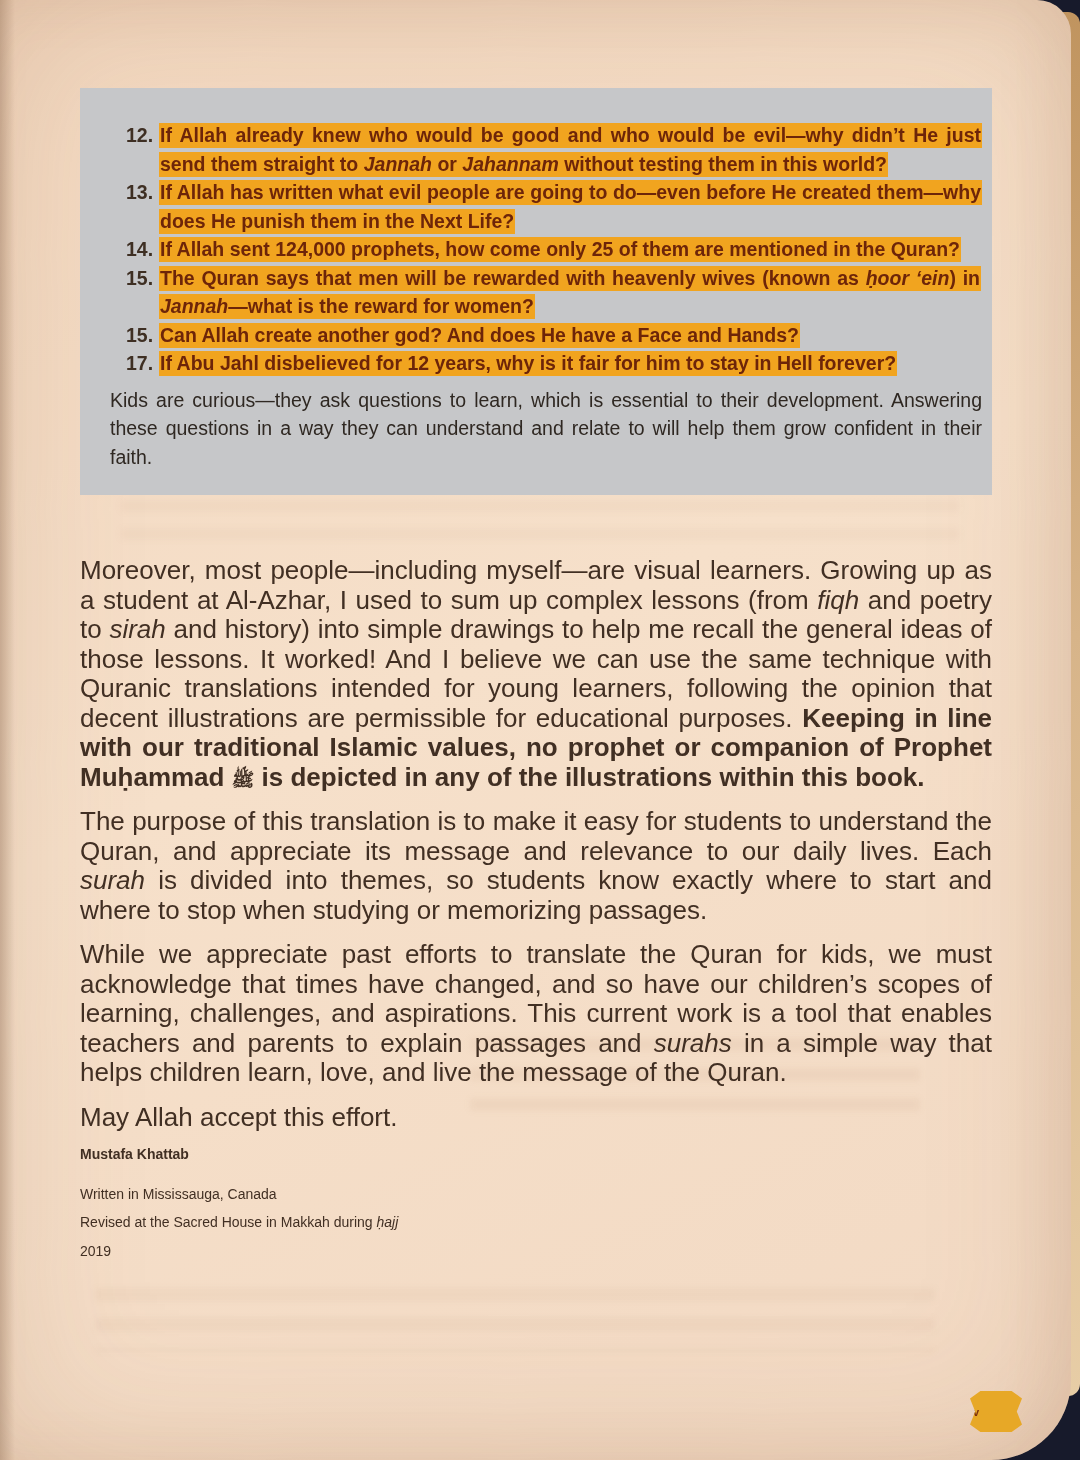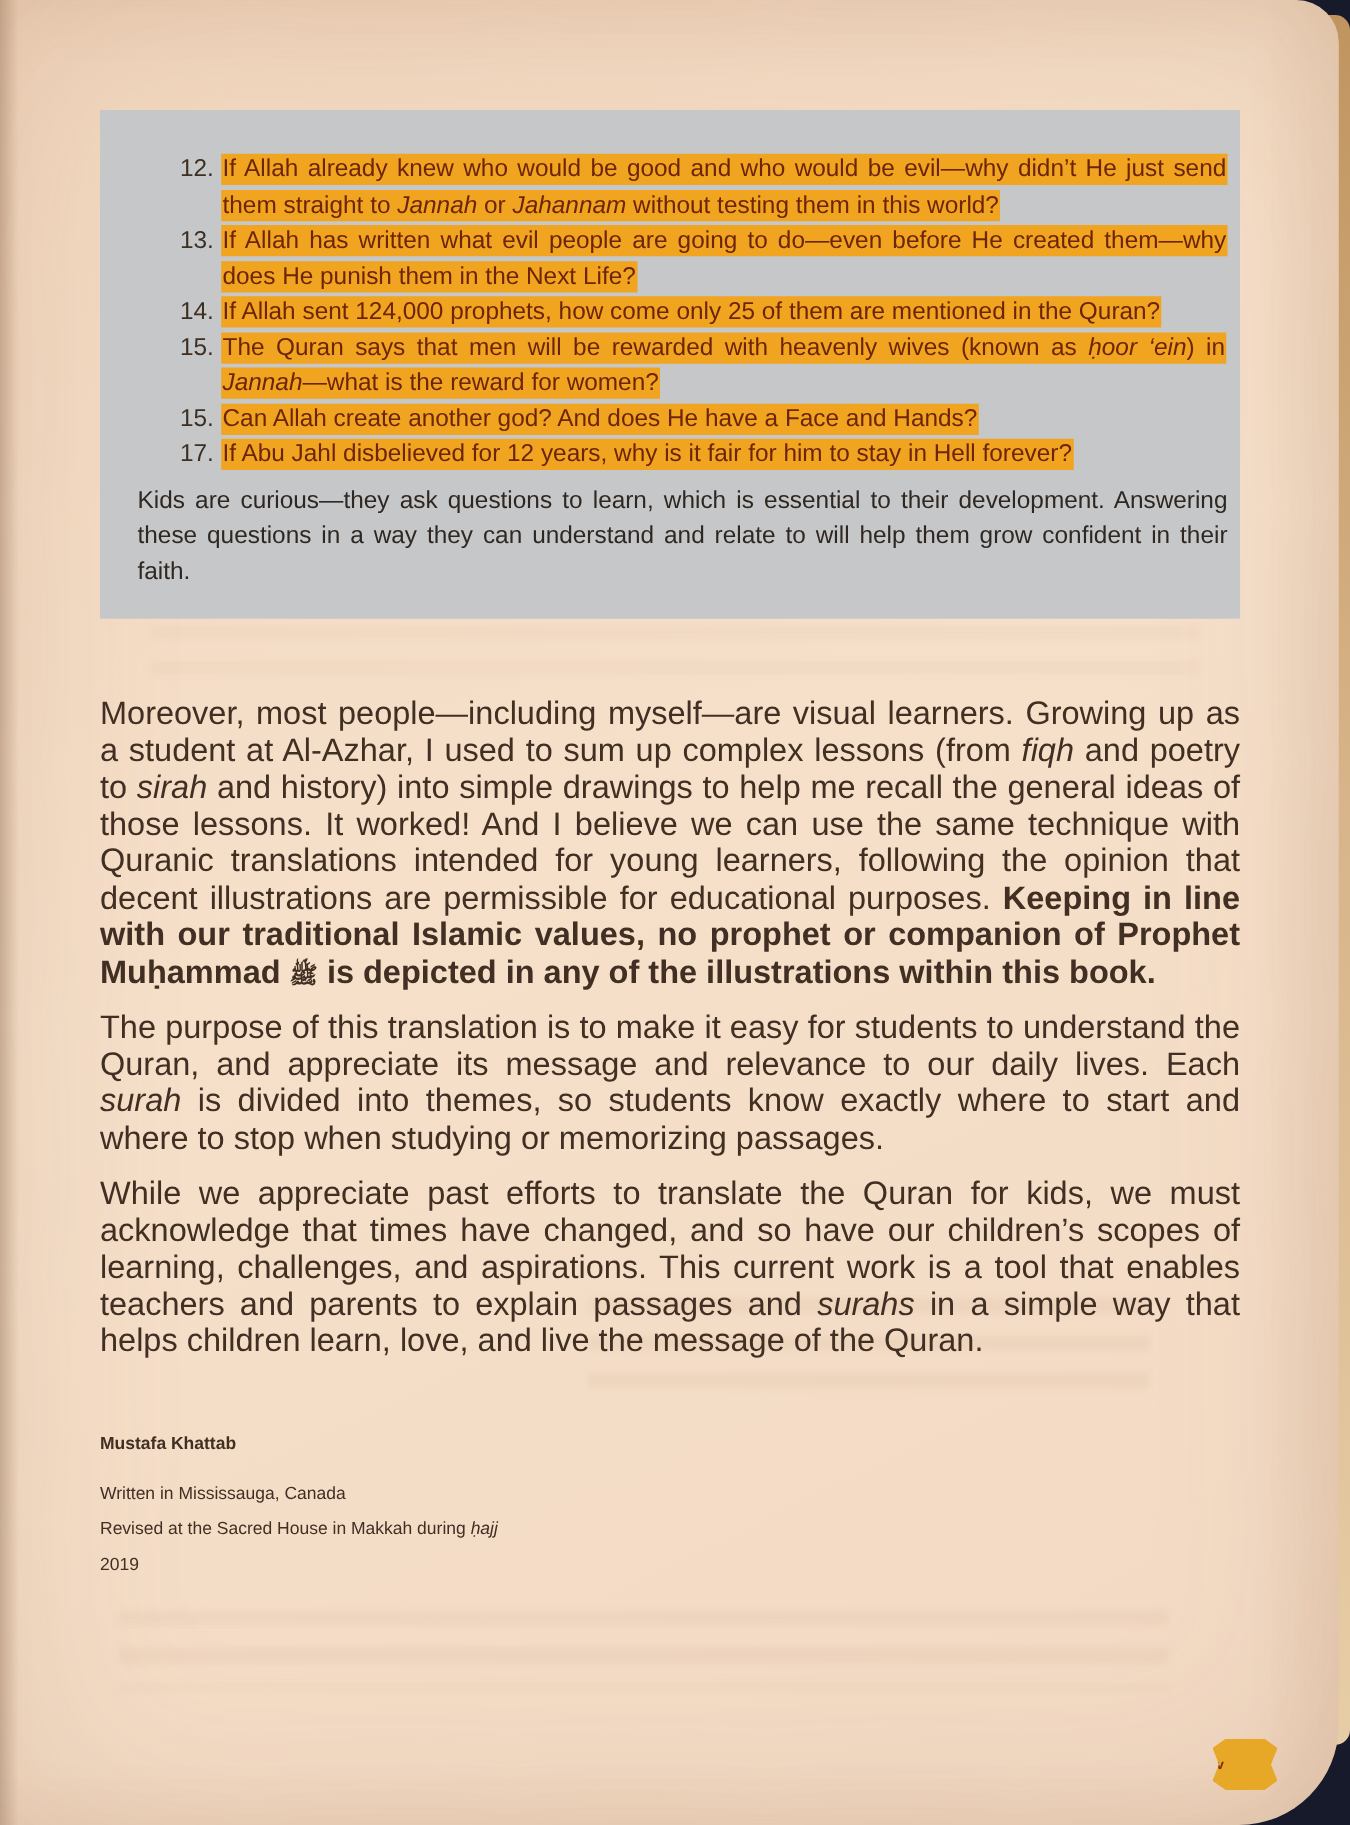--- a/index.html
+++ b/index.html
@@ -25,21 +25,21 @@
     position:absolute;left:0;top:0;bottom:0;width:15px;
     background:linear-gradient(90deg,rgba(118,84,58,.30),rgba(118,84,58,0));
   }
   
   .q-box{
     position:absolute;left:80px;top:88px;width:912px;height:407px;box-sizing:border-box;
     padding:33px 10px 22px 30px;
     background:var(--box-bg,#c6c7c9);
     font-size:19.5px;line-height:28.5px;color:var(--ink,#32291f);
   }
-  .q-list{list-style:none;margin:0 0 0 34px;padding:0;}
+  .q-list{list-style:none;margin:0 0 0 16px;padding:0;font-weight:bold;}
   .q-item{display:grid;grid-template-columns:33px 1fr;}
   .q-num{color:#3e2f23;}
   .q-text{text-align:justify;}
   .hl{
     background:var(--highlight,#f1a41f);
     color:var(--highlight-text,#6d2509);
     padding:1px 1px 2px;
     -webkit-box-decoration-break:clone;box-decoration-break:clone;
   }
   .q-note{margin:8px 0 0;text-align:justify;color:#2f2822;}
@@ -117,20 +117,21 @@
         <span class="q-text"><span class="hl"><span>If Abu Jahl disbelieved for 12 years, why is it fair for him to stay in Hell forever?</span></span></span>
       </li>
     </ol>
     <p class="q-note"><span>Kids are curious—they ask questions to learn, which is essential to their development. Answering these questions in a way they can understand and relate to will help them grow confident in their faith.</span></p>
   </section>
 
   <section class="body-text">
     <p class="para"><span>Moreover, most people—including myself—are visual learners. Growing up as a student at Al-Azhar, I used to sum up complex lessons (from </span><span class="rs-i">fiqh</span><span> and poetry to </span><span class="rs-i">sirah</span><span> and history) into simple drawings to help me recall the general ideas of those lessons. It worked! And I believe we can use the same technique with Quranic translations intended for young learners, following the opinion that decent illustrations are permissible for educational purposes. </span><span class="rs-b">Keeping in line with our traditional Islamic values, no prophet or companion of Prophet Muḥammad </span><span class="rs-b rs-saw">ﷺ</span><span class="rs-b"> is depicted in any of the illustrations within this book.</span></p>
     <p class="para"><span>The purpose of this translation is to make it easy for students to understand the Quran, and appreciate its message and relevance to our daily lives. Each </span><span class="rs-i">surah</span><span> is divided into themes, so students know exactly where to start and where to stop when studying or memorizing passages.</span></p>
     <p class="para"><span>While we appreciate past efforts to translate the Quran for kids, we must acknowledge that times have changed, and so have our children’s scopes of learning, challenges, and aspirations. This current work is a tool that enables teachers and parents to explain passages and </span><span class="rs-i">surahs</span><span> in a simple way that helps children learn, love, and live the message of the Quran.</span></p>
+    <p class="para para-dua"><span>May Allah accept this effort.</span></p>
   </section>
 
   <section class="signature">
     <p class="sig-name">Mustafa Khattab</p>
     <p class="sig-line">Written in Mississauga, Canada</p>
     <p class="sig-line"><span>Revised at the Sacred House in Makkah during </span><span class="rs-i">ḥajj</span></p>
     <p class="sig-line">2019</p>
   </section>
 
   <div class="page-badge">

